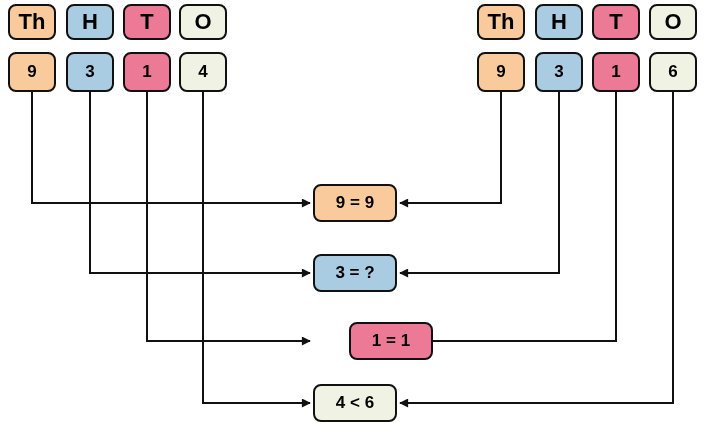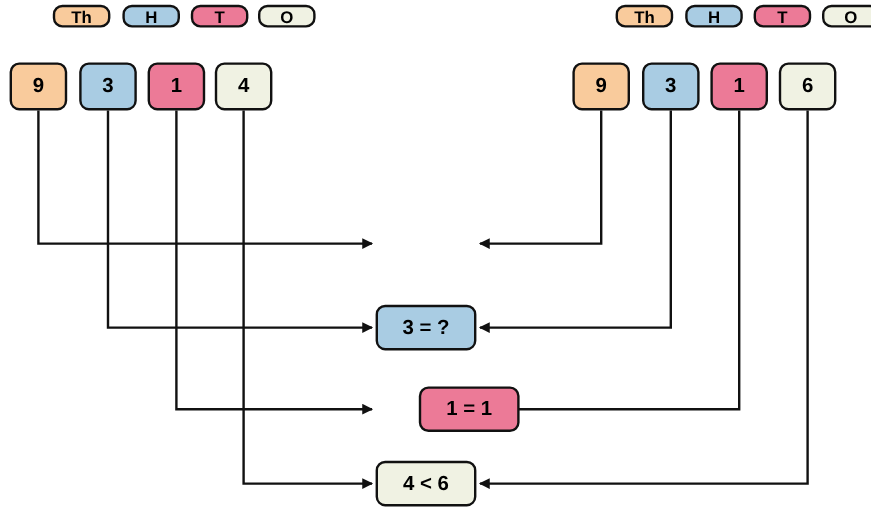--- a/index.html
+++ b/index.html
@@ -28,21 +28,21 @@
     box-sizing: border-box;
     border: 2px solid #111111;
     border-radius: 8px;
     display: flex;
     align-items: center;
     justify-content: center;
     font-weight: bold;
     color: #000000;
     background: #ffffff;
   }
-  .hdr   { width: 48px; height: 19px; top: 4px;  font-size: 14px; margin-left: 36px; }
+  .hdr   { width: 48px; height: 36px; top: 4px;  font-size: 22px; }
   .digit { width: 48px; height: 40px; top: 52px; font-size: 17px; }
   .cmp   { left: 313px; width: 84px; height: 38px; font-size: 17px; }
 </style>
 </head>
 <body>
 
 <div class="stage">
 
   <svg class="arrows" viewBox="0 0 726 440" xmlns="http://www.w3.org/2000/svg">
     <defs>
@@ -73,17 +73,18 @@
   <div class="box hdr" style="left: 477px; background-color: rgb(249, 203, 156);">Th</div>
   <div class="box hdr" style="left: 535px; background-color: rgb(169, 204, 227);">H</div>
   <div class="box hdr" style="left: 592px; background-color: rgb(236, 122, 151);">T</div>
   <div class="box hdr" style="left: 649px; background-color: rgb(240, 242, 227);">O</div>
 
   <div class="box digit" style="left: 477px; background-color: rgb(249, 203, 156);">9</div>
   <div class="box digit" style="left: 535px; background-color: rgb(169, 204, 227);">3</div>
   <div class="box digit" style="left: 592px; background-color: rgb(236, 122, 151);">1</div>
   <div class="box digit" style="left: 649px; background-color: rgb(240, 242, 227);">6</div>
 
+  <div class="box cmp" style="top: 184px; background-color: rgb(249, 203, 156);">9 = 9</div>
   <div class="box cmp" style="top: 254px; background-color: rgb(169, 204, 227);">3 = ?</div>
   <div class="box cmp" style="top: 322px; background-color: rgb(236, 122, 151); margin-left: 36px;">1 = 1</div>
   <div class="box cmp" style="top: 384px; background-color: rgb(240, 242, 227);">4 &lt; 6</div>
 
 </div>
 
 </body></html>

